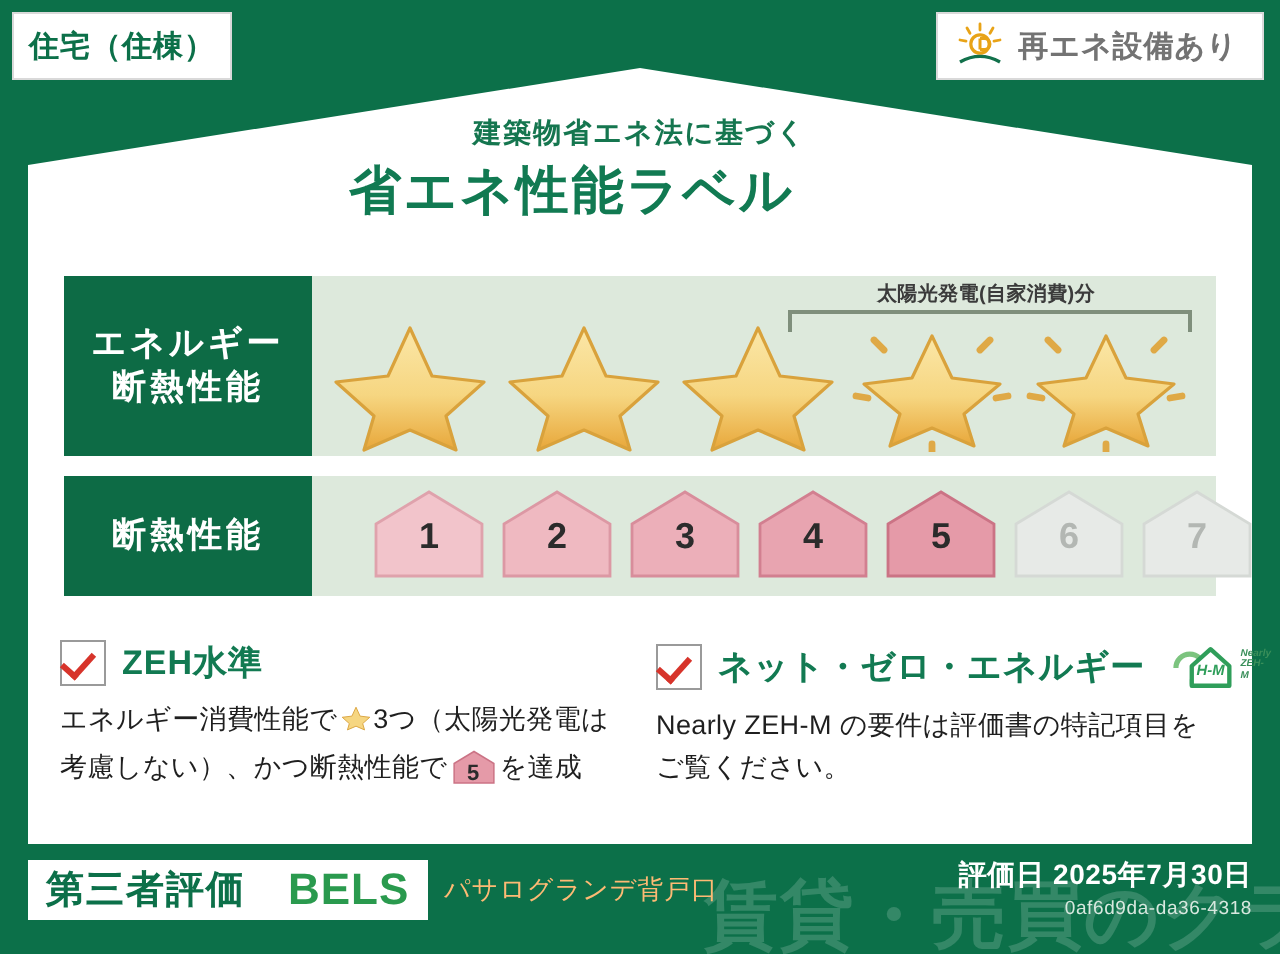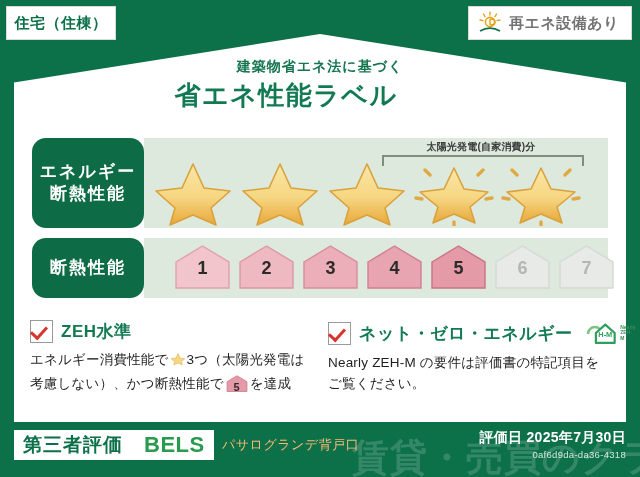--- a/index.html
+++ b/index.html
@@ -48,23 +48,23 @@
     position:absolute;top:78px;left:0;width:572px;text-align:center;
     color:#117a52;font-size:26px;font-weight:700;letter-spacing:1.5px;
   }
 
   
   .row{position:absolute;left:32px;width:576px;display:flex;}
   .row-energy{top:138px;height:90px;}
   .row-insul{top:238px;height:60px;}
 
   .row-lab{
-    width:112px;background:#0d6b45;color:#fff;
+    width:124px;background:#0d6b45;color:#fff;
     display:flex;flex-direction:column;align-items:center;justify-content:center;
-    font-weight:700;letter-spacing:2px;line-height:1.28;text-align:center;border-radius:14px;
+    font-weight:700;letter-spacing:2px;line-height:1.28;text-align:center;
   }
   .row-energy .row-lab{font-size:17px;}
   .row-insul .row-lab{font-size:17px;}
   .row-val{
     flex:1;background:#dde9dc;position:relative;
     display:flex;align-items:center;
   }
 
   
   .solar-note{
@@ -107,21 +107,21 @@
   .stmt-body{
     margin-top:7px;color:#1f1f1f;font-size:13.5px;line-height:1.55;
     letter-spacing:.2px;
   }
   .inline-star{display:inline-block;vertical-align:-3px;margin:0 1px;}
   .inline-house{display:inline-block;vertical-align:-5px;margin:0 2px;position:relative;width:22px;height:18px;}
   .inline-house span{
     position:absolute;left:0;top:4px;width:22px;text-align:center;
     font-size:11px;font-weight:700;color:#2b2b2b;
   }
-  .zeh-logo{display:inline-flex;align-items:center;gap:2px;margin-left:4px;}
+  .zeh-logo{display:inline-flex;align-items:center;gap:2px;margin-left:4px;font-style:italic;}
   .zeh-logo-cap{font-size:5px;line-height:1.05;color:#3a8f5a;font-weight:700;}
 
   
   .footer{position:absolute;left:0;top:424px;width:640px;height:53px;}
   .bels{
     position:absolute;left:14px;top:6px;height:30px;background:#fff;
     display:flex;align-items:center;gap:21px;padding:0 9px;
   }
   .bels-ja{font-size:19px;font-weight:700;color:#0c7049;letter-spacing:1px;}
   .bels-en{font-size:22px;font-weight:700;color:#2a9a4e;letter-spacing:.5px;}

